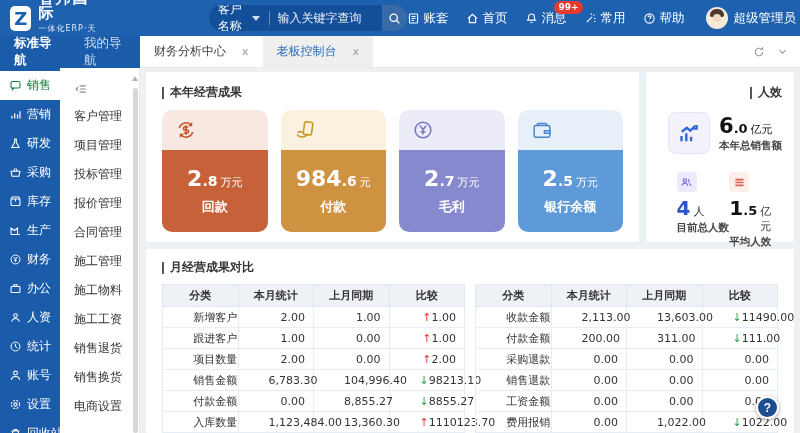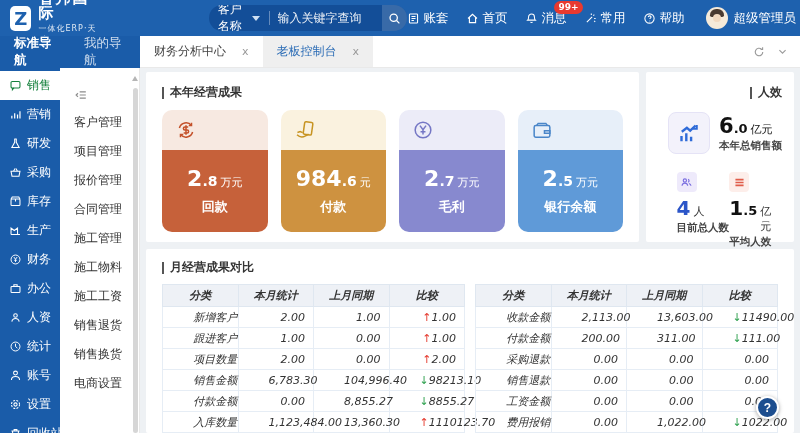--- a/index.html
+++ b/index.html
@@ -41,21 +41,21 @@
   .ctab.active { background:#efefef; color:#2a6bb5; }
   .tab-actions { margin-left:auto; display:flex; align-items:center; gap:12px; padding-right:12px; color:#9a9a9a; }
   .tab-actions .act { cursor:pointer; display:flex; }
 
   
   .bodyrow { display:flex; height:365px; }
   .side1 { width:60px; flex:0 0 60px; background:#1a5ca9; padding-top:3px; overflow:hidden; }
   .s1-item { height:29px; display:flex; align-items:center; gap:5px; padding-left:9px; color:#fff; font-size:12px; cursor:pointer; white-space:nowrap; }
   .s1-item.active { background:#fff; color:#15803d; }
   .s1-item .ic { display:flex; flex:0 0 13px; }
-  .side2 { width:80px; flex:0 0 80px; background:#fff; position:relative; padding-top:16px; overflow:hidden; border-right:1px solid #e8e8e8; }
+  .side2 { width:80px; flex:0 0 80px; background:#fff; position:relative; padding-top:10px; overflow:hidden; border-right:1px solid #e8e8e8; }
   .s2-collapse { padding:4px 0 6px 14px; color:#8b8b8b; cursor:pointer; display:flex; }
   .s2-item { height:29px; line-height:29px; padding-left:14px; font-size:12px; color:#333; cursor:pointer; white-space:nowrap; }
   .s2-scroll { position:absolute; right:1px; top:20px; bottom:0; width:5px; background:#d6d6d6; border-radius:3px; cursor:pointer; }
   .s2-up { position:absolute; right:1px; top:8px; width:0; height:0; border-left:3px solid transparent; border-right:3px solid transparent; border-bottom:5px solid #b5b5b5; }
 
   
   .main { flex:1; padding:4px 6px 0 6px; display:flex; flex-direction:column; overflow:hidden; }
   .row-top { display:flex; gap:7px; height:170px; }
   .panel { background:#fff; border-radius:2px; }
   .panel-title { font-size:12px; font-weight:bold; color:#333; display:flex; align-items:center; gap:6px; }
@@ -86,21 +86,21 @@
   .eff-bottom { display:flex; }
   .eff-stat { flex:1; }
   .mini-icon { width:20px; height:20px; border-radius:4px; display:flex; align-items:center; justify-content:center; margin-bottom:4px; }
   .mi-purple { background:#eeeafb; color:#7b6fe0; }
   .mi-red { background:#fdeeea; color:#e05c4a; }
   .eff-stat .num-int { font-size:20px; color:#111; }
   .eff-stat.blue .num-int { color:#2b55c8; }
   .eff-stat .num-dec { font-size:13px; color:#111; }
 
   .compare { flex:1; margin-top:7px; padding:10px 16px 0 16px; overflow:hidden; }
-  .tables { display:flex; gap:10px; margin-top:8px;font-style:italic; }
+  .tables { display:flex; gap:10px; margin-top:8px; }
   table { flex:1; width:50%; border-collapse:collapse; font-size:11px; table-layout:fixed; }
   th { background:#eef1f6; border:1px solid #dfe7f0; height:22px; font-size:11px; color:#333; font-weight:bold; }
   td { border:1px solid #e6edf5; height:21px; color:#333;padding-left:30px; }
   td.name { text-align:center; }
   td.num { text-align:right; padding-right:8px; }
   .arrow.up { color:#e5392d; } .arrow.down { color:#2fa14f; }
 
   .help-fab { position:absolute; left:756px; top:396px; width:23px; height:23px; border-radius:50%; background:#1d4e8f; color:#fff; border:2px solid #fff; font-size:12px; font-weight:bold; display:flex; align-items:center; justify-content:center; cursor:pointer; box-shadow:0 1px 4px rgba(0,0,0,.35); }
   svg { display:block; }
 </style>
@@ -333,20 +333,21 @@
     </aside>
 
     <aside class="side2">
       <div class="s2-collapse">
           <svg width="14" height="14" viewBox="0 0 16 16" fill="none" stroke="#8b8b8b" stroke-width="1.4">
             <path d="M6.5 4.5h7M6.5 8h7M6.5 11.5h7M4.5 6L2.5 8l2 2"></path>
           </svg>
         </div>
       <div class="s2-item">客户管理</div>
       <div class="s2-item">项目管理</div>
+      <div class="s2-item">投标管理</div>
       <div class="s2-item">报价管理</div>
       <div class="s2-item">合同管理</div>
       <div class="s2-item">施工管理</div>
       <div class="s2-item">施工物料</div>
       <div class="s2-item">施工工资</div>
       <div class="s2-item">销售退货</div>
       <div class="s2-item">销售换货</div>
       <div class="s2-item">电商设置</div>
       <div class="s2-up"></div>
       <div class="s2-scroll"></div>

